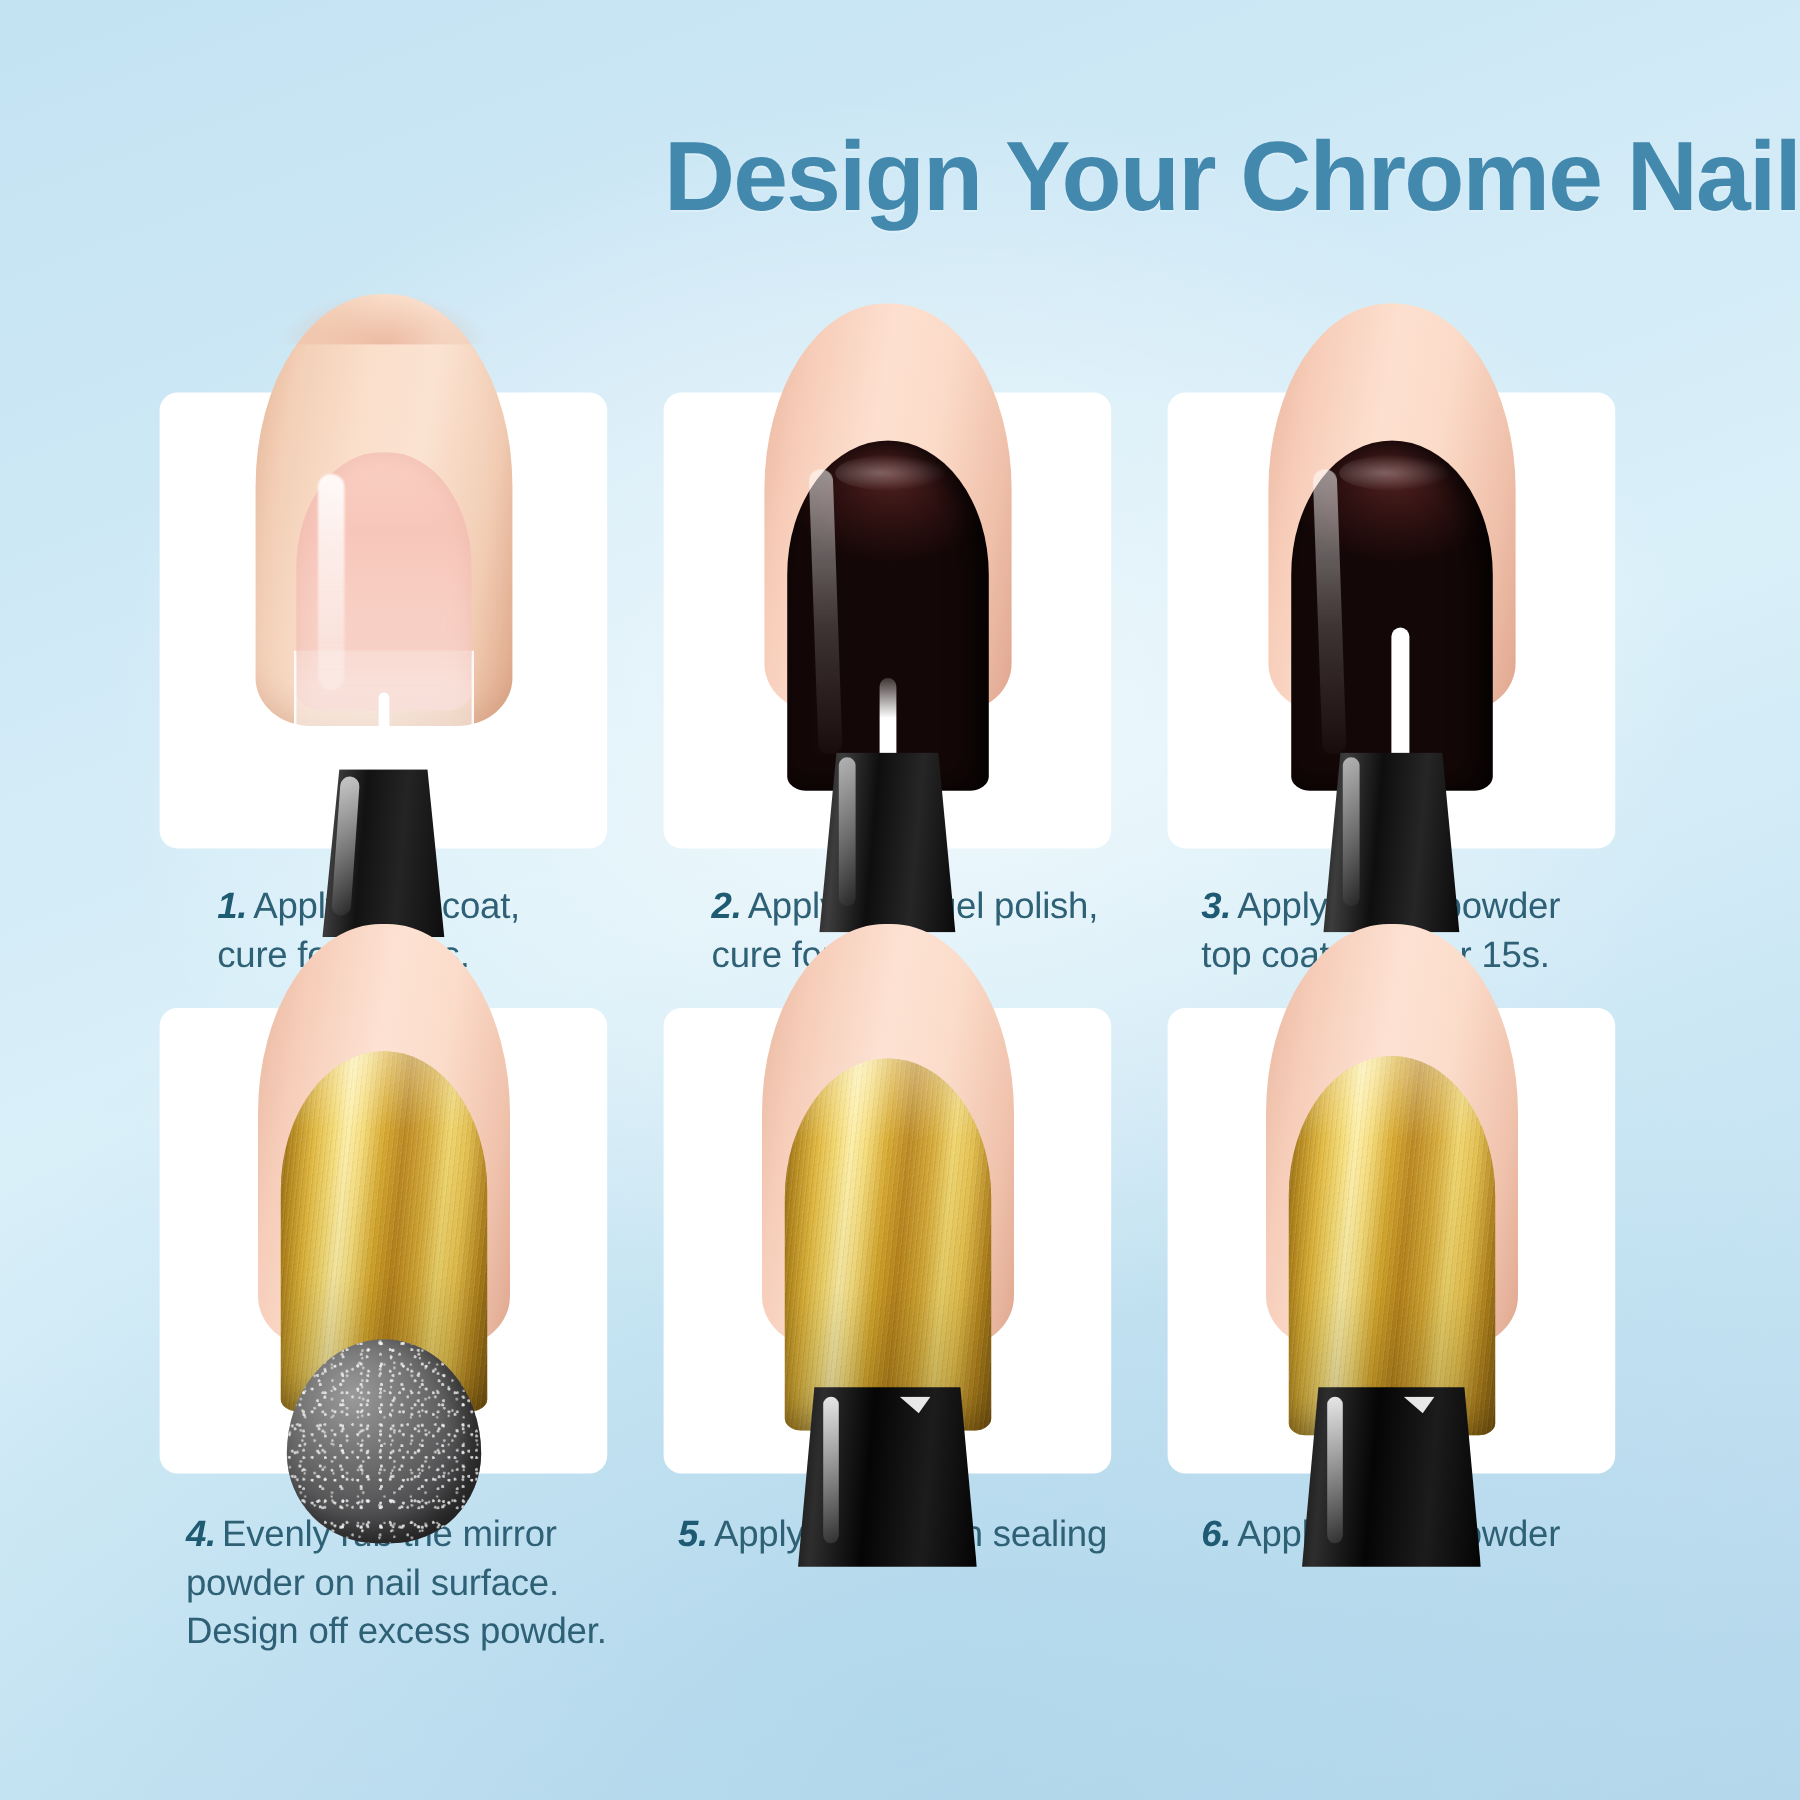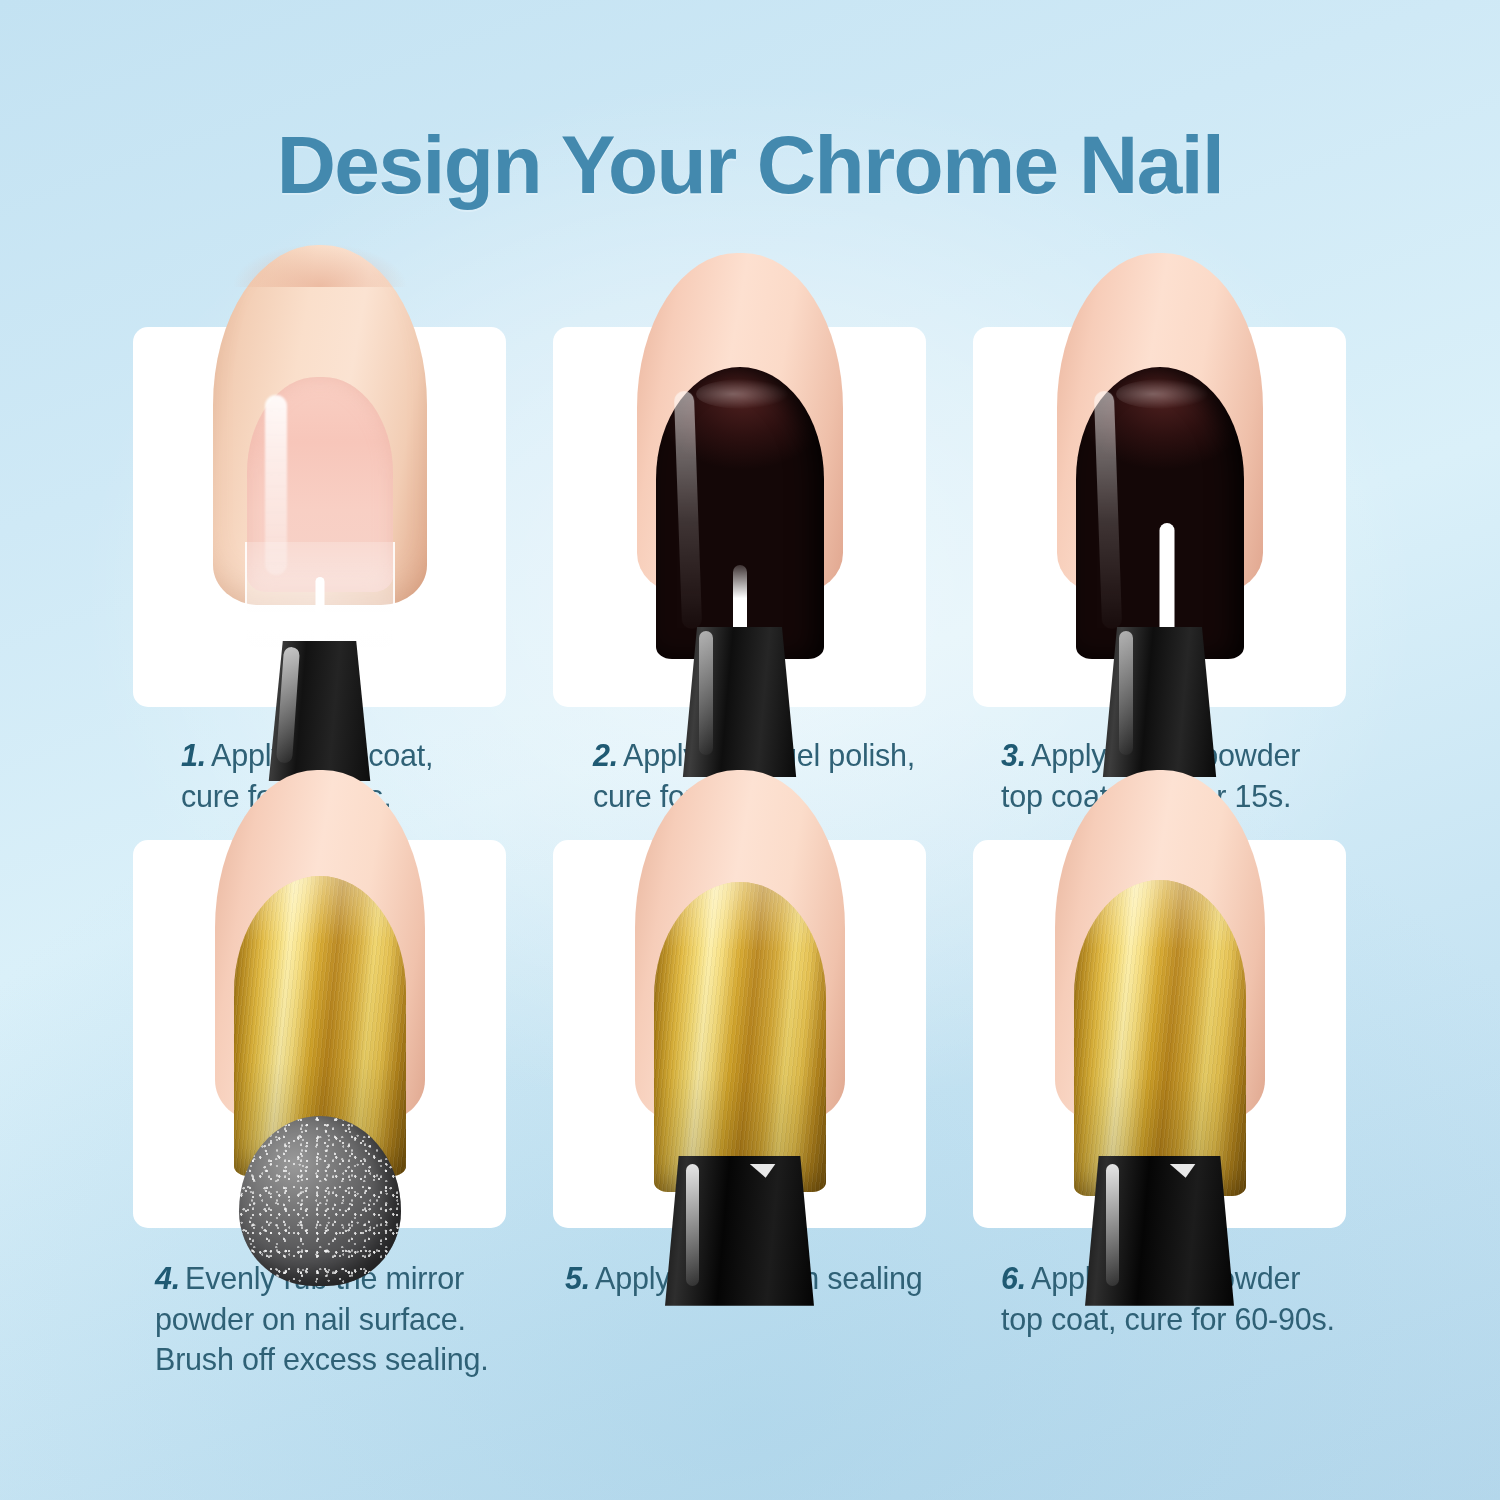--- a/index.html
+++ b/index.html
@@ -18,22 +18,22 @@
     position:absolute; inset:0;
     background:
       radial-gradient(ellipse 62% 48% at 50% 40%, rgba(255,255,255,.55) 0%, rgba(255,255,255,.28) 42%, rgba(255,255,255,0) 72%),
       radial-gradient(ellipse 90% 70% at 50% 95%, rgba(150,200,225,.35) 0%, rgba(150,200,225,0) 70%),
       linear-gradient(160deg, #c3e2f2 0%, #cfe9f6 26%, #daf0f9 48%, #c7e4f3 74%, #b6d8ec 100%);
     pointer-events:none;
   }
 
   
   #title {
-    position:absolute; top:118px; left:0; width:1500px;
-    text-align:center;
+    position:absolute; top:101px; left:0; width:1500px;
+    text-align:right;
     font-size:82px;
     font-weight:700;
     letter-spacing:-1.5px;
     color:#4389ae;
     text-shadow:0 2px 0 rgba(255,255,255,.25);
     white-space:nowrap;
   }
 
   
   #grid {
@@ -367,21 +367,21 @@
           <div class="gd-sheen"></div>
         </div>
         <div class="sponge">
           <div class="sponge-grain"></div>
         </div>
       </div>
     </div>
     <div class="caption cap-pad-4">
       <span class="num">4.</span><span>Evenly rub the mirror</span><br>
       <span>powder on nail surface.</span><br>
-      <span>Brush off excess sealing.</span>
+      <span>Design off excess powder.</span>
     </div>
   </div>
 
   <div class="step row2">
     <div class="card">
       <div class="clip">
         <div class="finger gd-finger"></div>
         <div class="nail gd-nail c5-nail">
           <div class="gd-grain"></div>
           <div class="gd-sheen"></div>
@@ -406,17 +406,16 @@
           <div class="gd-sheen"></div>
         </div>
       </div>
       <div class="gel-brush">
         <div class="gloss gel-brush-gloss"></div>
         <div class="gel-brush-chip"></div>
       </div>
     </div>
     <div class="caption cap-pad-6">
       <span class="num">6.</span><span>Apply mirror powder</span><br>
-      <span>top coat, cure for 60-90s.</span>
     </div>
   </div>
 
 </div>
 
 </body></html>

